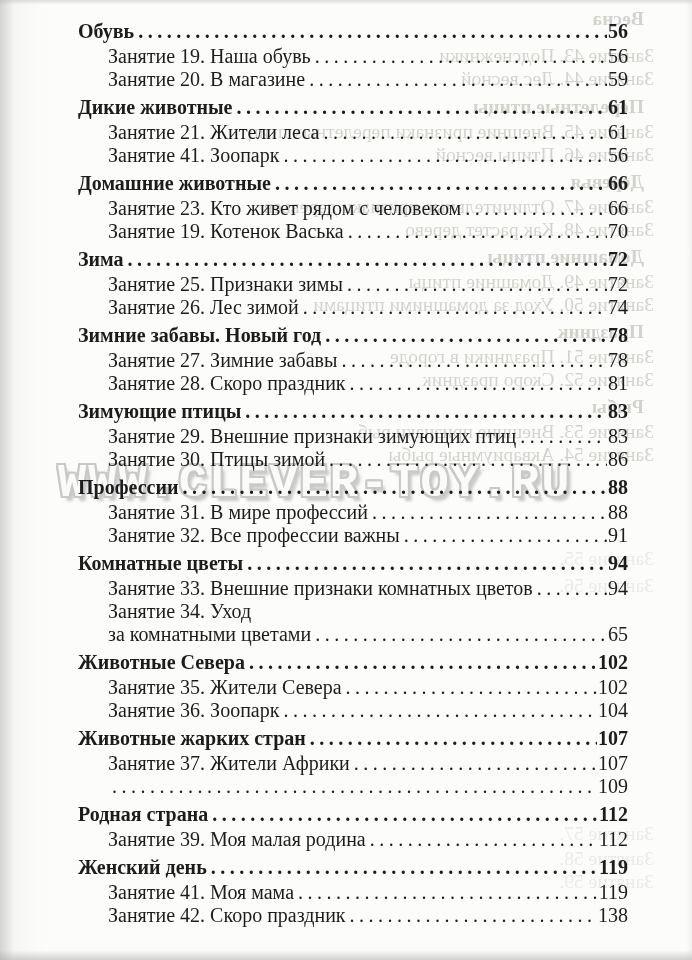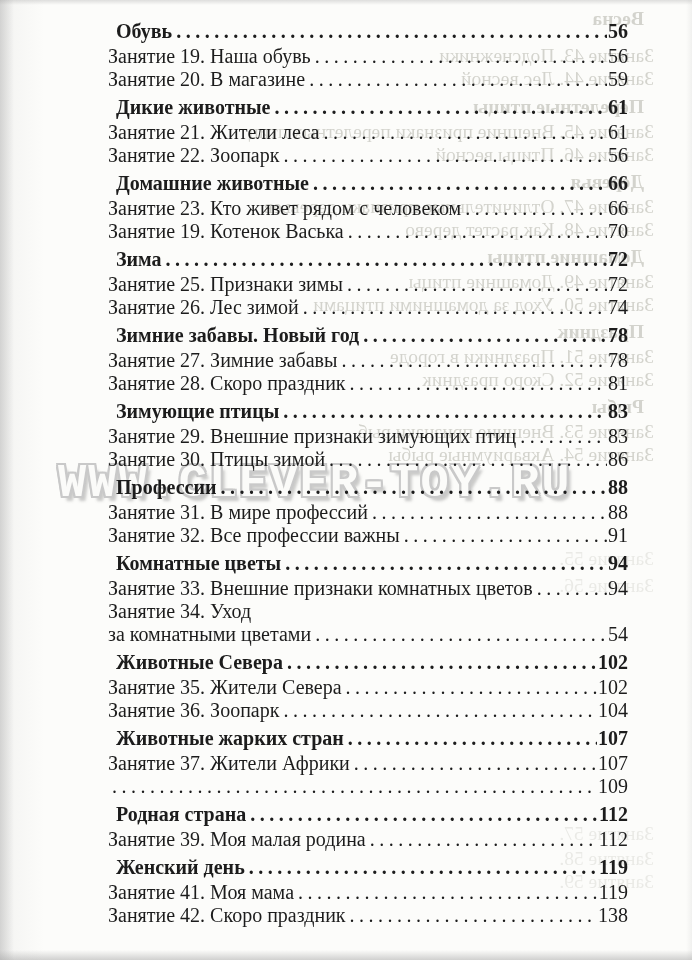--- a/index.html
+++ b/index.html
@@ -50,21 +50,21 @@
   }
 
   
   .toc {
     position:absolute; left:78px; right:64px; top:20px; z-index:3;
   }
   .row {
     display:flex; align-items:baseline;
     font-size:20px; line-height:23px;
   }
-  .row.section { font-weight:bold; margin-top:5px; margin-bottom:2px;margin-left:38px; }
+  .row.section { font-weight:bold; margin-top:5px; margin-bottom:2px; }
   .row.section:first-child { margin-top:0; }
   .row.entry { padding-left:30px; }
   .label { white-space:nowrap; }
   .dots {
     flex:1 1 auto; overflow:hidden; white-space:nowrap;
     letter-spacing:4.5px; margin-left:4px; margin-right:1px;
   }
   .dots::after {
     content:"...................................................................................................................";
   }
@@ -123,21 +123,21 @@
         <span class="label">Дикие животные</span>
         <span class="dots"></span>
         <span class="pagenum">61</span>
       </div>
       <div class="row entry">
         <span class="label">Занятие 21. Жители леса</span>
         <span class="dots"></span>
         <span class="pagenum">61</span>
       </div>
       <div class="row entry">
-        <span class="label">Занятие 22. Зоопарк</span>
+        <span class="label">Занятие 41. Зоопарк</span>
         <span class="dots"></span>
         <span class="pagenum">56</span>
       </div>
       <div class="row section">
         <span class="label">Домашние животные</span>
         <span class="dots"></span>
         <span class="pagenum">66</span>
       </div>
       <div class="row entry">
         <span class="label">Занятие 23. Кто живет рядом с человеком</span>
@@ -218,21 +218,21 @@
         <span class="label">Занятие 33. Внешние признаки комнатных цветов</span>
         <span class="dots"></span>
         <span class="pagenum">94</span>
       </div>
       <div class="row entry">
         <span class="label">Занятие 34. Уход</span>
       </div>
       <div class="row entry">
         <span class="label">за комнатными цветами</span>
         <span class="dots"></span>
-        <span class="pagenum">54</span>
+        <span class="pagenum">65</span>
       </div>
       <div class="row section">
         <span class="label">Животные Севера</span>
         <span class="dots"></span>
         <span class="pagenum">102</span>
       </div>
       <div class="row entry">
         <span class="label">Занятие 35. Жители Севера</span>
         <span class="dots"></span>
         <span class="pagenum">102</span>

